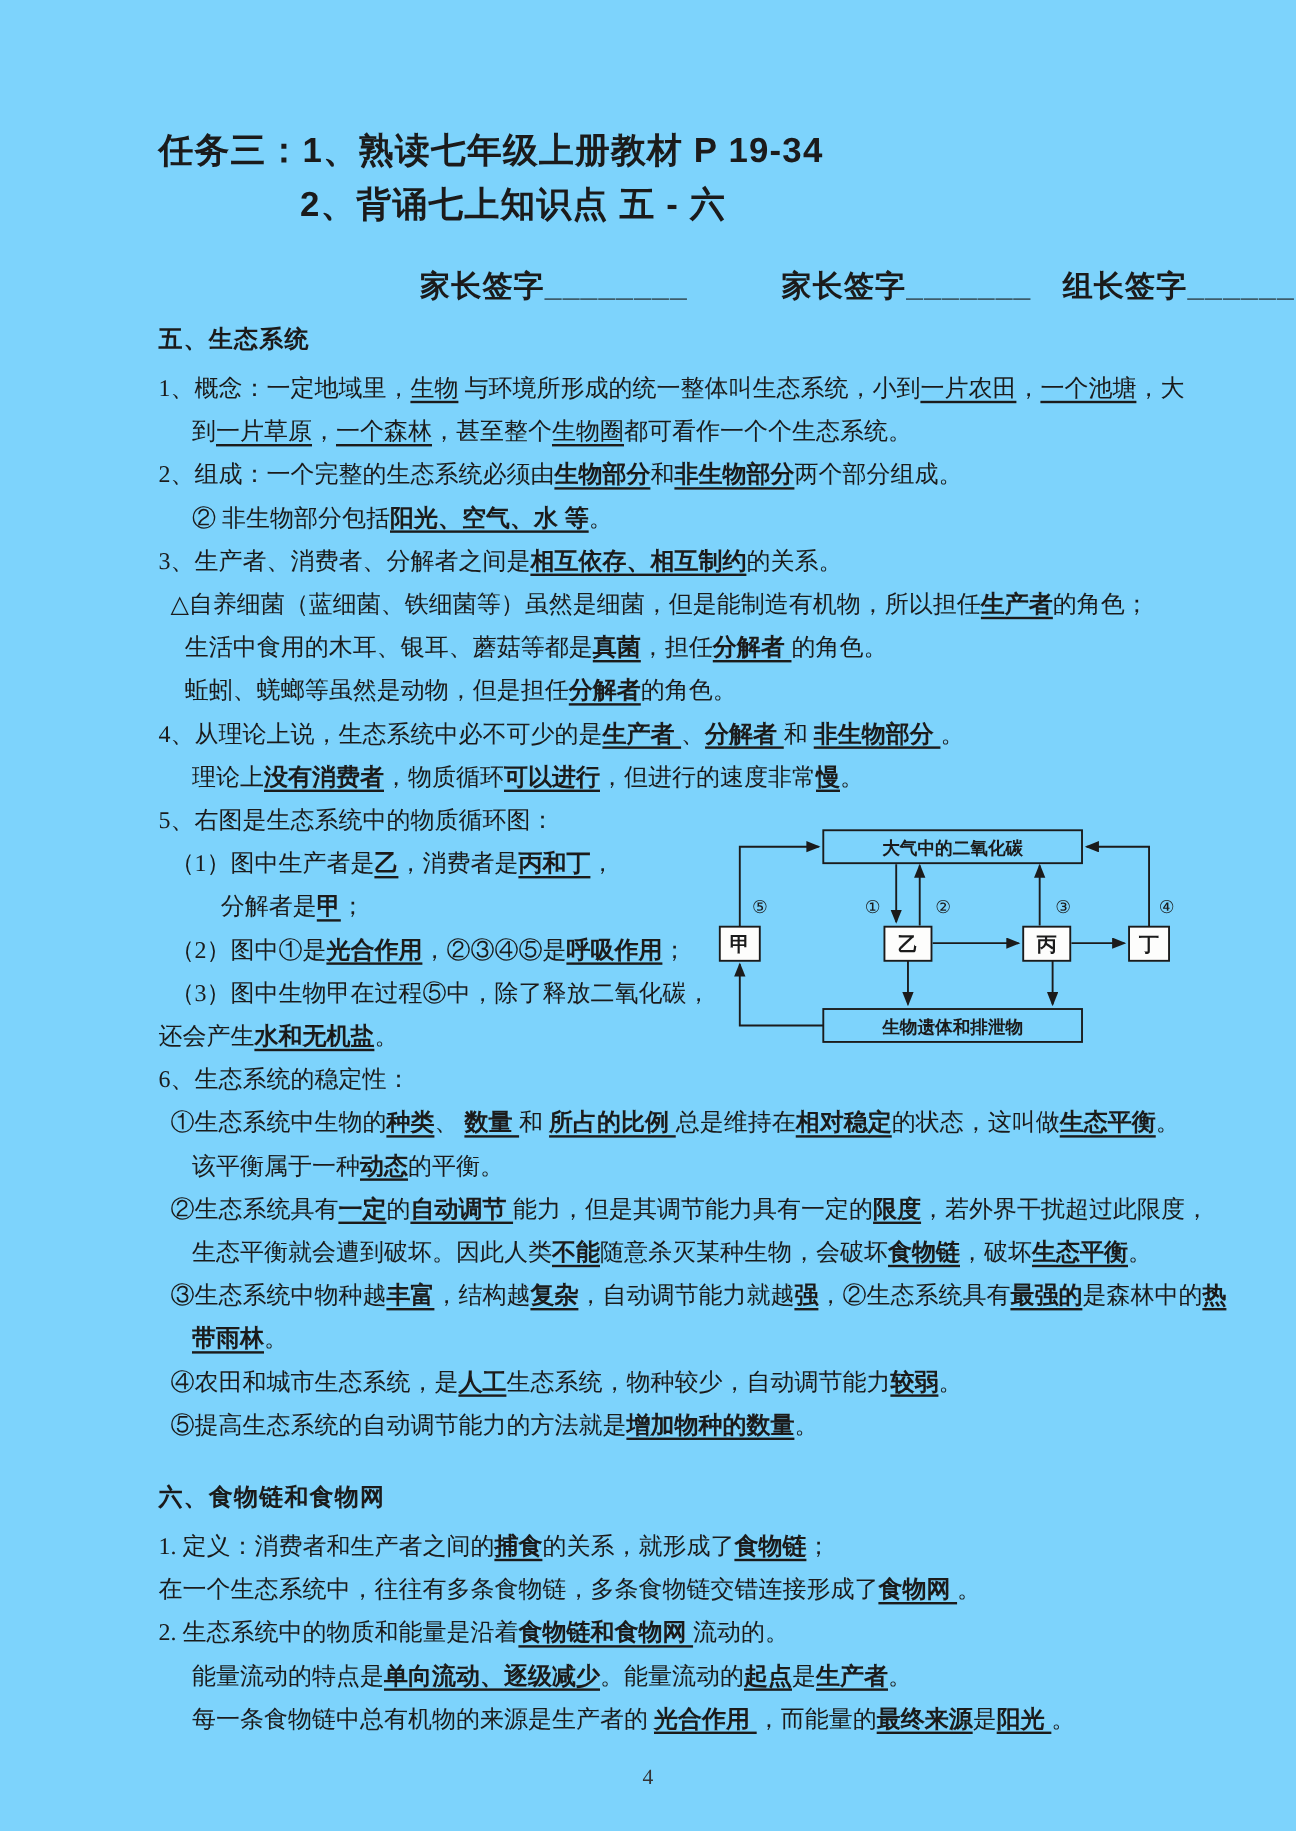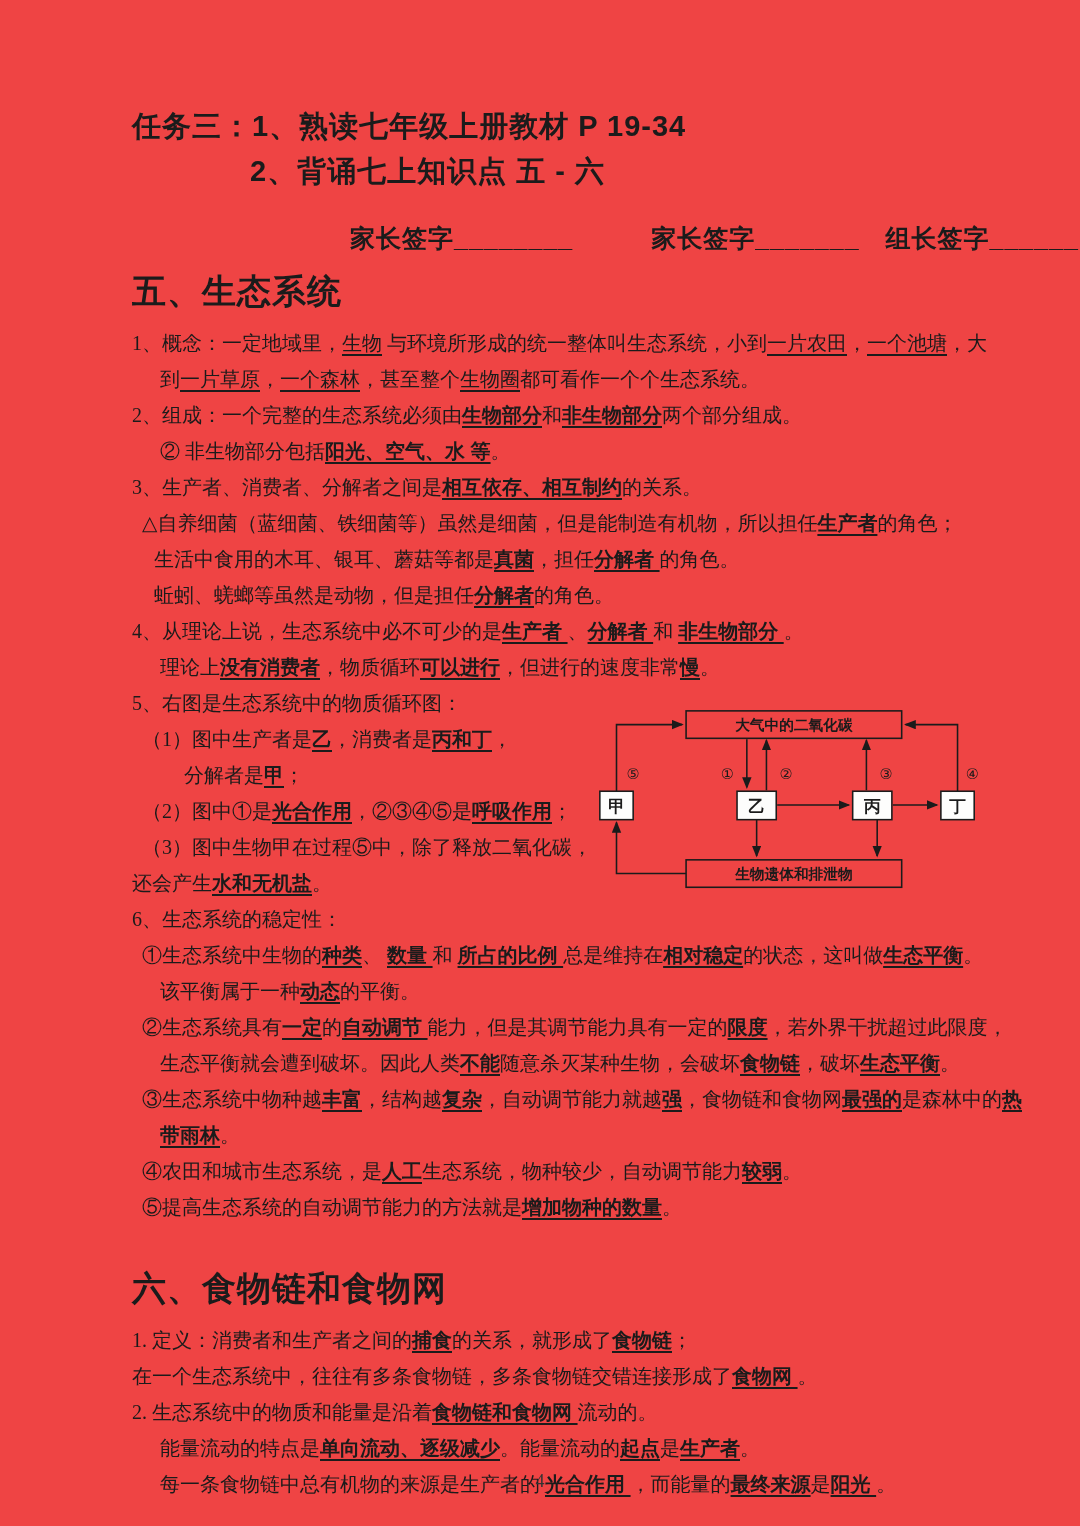--- a/index.html
+++ b/index.html
@@ -1,37 +1,37 @@
 <!DOCTYPE html>
 <html><head>
 <meta charset="utf-8">
 <style>
   * { box-sizing: border-box; }
   html,body { margin:0; padding:0; background:#cfcfcf; }
   .page {
-    width:1080px; height:1526px; margin:0 auto; background:#ef4444;
+    width:1080px; height:1526px; margin:0 auto; background:#7dd3fc;
     color:#1b1b1b; position:relative; overflow:hidden;
     padding:104px 100px 0 132px;
     font-family:"Liberation Serif","DejaVu Serif",serif;
   }
   .hline {
     font-family:"Liberation Sans","DejaVu Sans",sans-serif;
     font-weight:700; font-size:29px; line-height:45px; letter-spacing:1px;
   }
   .hline2 { padding-left:118px; }
   .sig {
     font-family:"Liberation Sans","DejaVu Sans",sans-serif;
     font-weight:700; font-size:25px; margin:28px 0 8px 0; padding-left:218px;
     white-space:pre; letter-spacing:1px;text-align:center;
   }
   .sec-title {
     font-family:"Liberation Sans","DejaVu Sans",sans-serif;
-    font-weight:700; font-size:34px; margin:14px 0 10px 0; letter-spacing:1px;
+    font-weight:700; font-size:20px; margin:14px 0 10px 0; letter-spacing:1px;
   }
-  .sec-title.second { margin-top:41px; }
+  .sec-title.second { margin-top:28px; }
   .line { font-size:20px; line-height:36px; white-space:nowrap; }
   .line .b { font-family:"Liberation Sans","DejaVu Sans",sans-serif; font-weight:700; }
   .line .u { text-decoration:underline; text-underline-offset:4px; text-decoration-thickness:1.5px; }
   .inda { padding-left:10px; }
   .indb { padding-left:22px; }
   .ind1 { padding-left:28px; }
   .ind2 { padding-left:52px; }
   .item5 { display:flex; align-items:flex-end; }
   .item5-text { flex:0 0 460px; }
   .diagram { flex:1; padding-top:4px; }
@@ -121,21 +121,21 @@
         <text x="388" y="76" text-anchor="middle" font-size="15">④</text>
       </svg>
     </div>
   </div>
 
   <div class="line"><span>6、生态系统的稳定性：</span></div>
   <div class="line inda"><span>①生态系统中生物的</span><span class="b u">种类</span><span>、 </span><span class="b u">数量 </span><span>和 </span><span class="b u">所占的比例 </span><span>总是维持在</span><span class="b u">相对稳定</span><span>的状态，这叫做</span><span class="b u">生态平衡</span><span>。</span></div>
   <div class="line ind1"><span>该平衡属于一种</span><span class="b u">动态</span><span>的平衡。</span></div>
   <div class="line inda"><span>②生态系统具有</span><span class="b u">一定</span><span>的</span><span class="b u">自动调节 </span><span>能力，但是其调节能力具有一定的</span><span class="b u">限度</span><span>，若外界干扰超过此限度，</span></div>
   <div class="line ind1"><span>生态平衡就会遭到破坏。因此人类</span><span class="b u">不能</span><span>随意杀灭某种生物，会破坏</span><span class="b u">食物链</span><span>，破坏</span><span class="b u">生态平衡</span><span>。</span></div>
-  <div class="line inda"><span>③生态系统中物种越</span><span class="b u">丰富</span><span>，结构越</span><span class="b u">复杂</span><span>，自动调节能力就越</span><span class="b u">强</span><span>，食物链和食物网</span><span class="b u">最强的</span><span>是森林中的</span><span class="b u">热</span></div>
+  <div class="line inda"><span>③生态系统中物种越</span><span class="b u">丰富</span><span>，结构越</span><span class="b u">复杂</span><span>，自动调节能力就越</span><span class="b u">强</span><span>，②生态系统具有</span><span class="b u">最强的</span><span>是森林中的</span><span class="b u">热</span></div>
   <div class="line ind1"><span class="b u">带雨林</span><span>。</span></div>
   <div class="line inda"><span>④农田和城市生态系统，是</span><span class="b u">人工</span><span>生态系统，物种较少，自动调节能力</span><span class="b u">较弱</span><span>。</span></div>
   <div class="line inda"><span>⑤提高生态系统的自动调节能力的方法就是</span><span class="b u">增加物种的数量</span><span>。</span></div>
 
   <div class="sec-title second">六、食物链和食物网</div>
 
   <div class="line"><span>1. 定义：消费者和生产者之间的</span><span class="b u">捕食</span><span>的关系，就形成了</span><span class="b u">食物链</span><span>；</span></div>
   <div class="line"><span>在一个生态系统中，往往有多条食物链，多条食物链交错连接形成了</span><span class="b u">食物网 </span><span>。</span></div>
   <div class="line"><span>2. 生态系统中的物质和能量是沿着</span><span class="b u">食物链和食物网 </span><span>流动的。</span></div>
   <div class="line ind1"><span>能量流动的特点是</span><span class="b u">单向流动、逐级减少</span><span>。能量流动的</span><span class="b u">起点</span><span>是</span><span class="b u">生产者</span><span>。</span></div>

